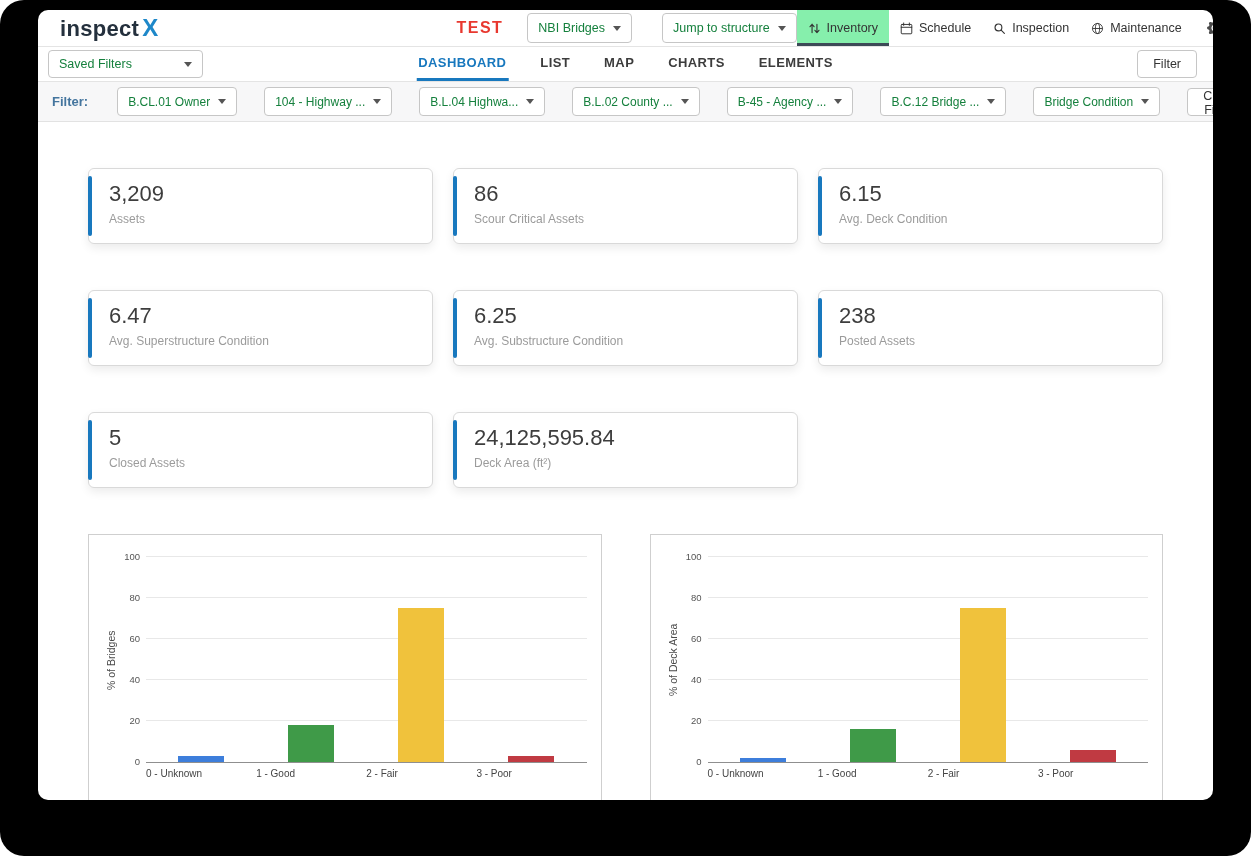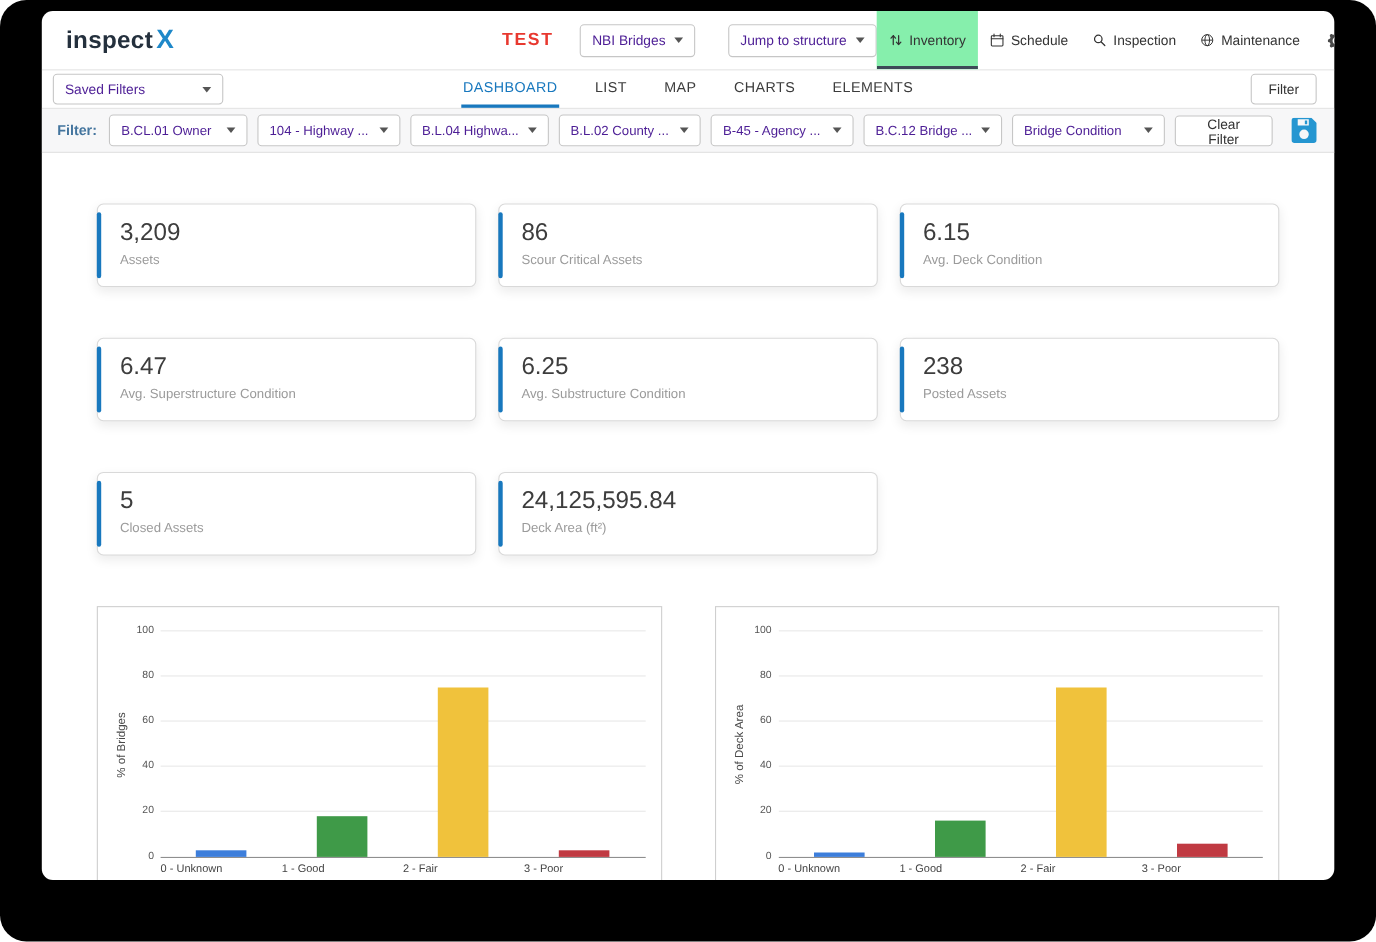--- a/index.html
+++ b/index.html
@@ -2,50 +2,50 @@
 <html><head>
 <meta charset="utf-8">
 <style>
   *{box-sizing:border-box;margin:0;padding:0}
   html{background:#fff}
   body{width:1251px;height:856px;background:#000;border-radius:24px;overflow:hidden;position:relative;
        font-family:"Liberation Sans",sans-serif;-webkit-font-smoothing:antialiased}
   .window{position:absolute;left:38px;top:10px;width:1175px;height:790px;background:#fff;border-radius:10px;overflow:hidden}
 
   
-  .topbar{height:54px;display:flex;align-items:flex-end;padding:0 14px 0 22px;border-bottom:1px solid #e4e4e4}
+  .topbar{height:37px;display:flex;align-items:flex-end;padding:0 14px 0 22px;border-bottom:1px solid #e4e4e4}
   .topbar>*{align-self:center}
   .logo{font-size:22px;font-weight:700;color:#24303d;letter-spacing:.3px;white-space:nowrap}
   .logo .x{color:#1e88c9;font-size:24px;margin-left:3px}
   .env{color:#e8382f;font-weight:700;font-size:16px;letter-spacing:1.5px;margin-left:298px}
   .sel{display:flex;align-items:center;border:1px solid #c6c6c6;border-radius:4px;background:#fff;height:30px;
-       padding:0 10px;font-size:12.5px;color:#4c1d95;cursor:pointer;white-space:nowrap}
+       padding:0 10px;font-size:12.5px;color:#15803d;cursor:pointer;white-space:nowrap}
   .sel .txt{flex:1;overflow:hidden;text-overflow:ellipsis}
   .car{width:0;height:0;border-left:4px solid transparent;border-right:4px solid transparent;border-top:5px solid #555;margin-left:8px;flex:none}
   .topbar .sel{width:140px}
   .sel-db{margin-left:24px}
   .sel-jump{margin-left:30px}
   .nav{margin-left:auto;display:flex;align-self:stretch}
   .nav-item{display:flex;align-items:center;gap:6px;padding:0 11px;font-size:12.5px;color:#333;cursor:pointer}
   .nav-item.active{background:#86efac;box-shadow:inset 0 -3px 0 #3d4a57}
   .nav-item svg{flex:none}
   .gear-btn{display:flex;align-items:center;gap:4px;padding:0 4px;margin-left:10px;cursor:pointer;background:none;border:none}
 
   
   .tabsrow{height:35px;display:flex;align-items:center;padding:0 10px;border-bottom:1px solid #e4e4e4;position:relative}
   .sel-saved{width:155px;height:28px}
   .tabs{position:absolute;left:50%;transform:translateX(-50%);height:100%;display:flex;gap:30px}
-  .tab{display:flex;align-items:center;font-size:13px;font-weight:400;color:#3c3c3c;letter-spacing:.4px;cursor:pointer;
+  .tab{display:flex;align-items:center;font-size:13px;font-weight:700;color:#3c3c3c;letter-spacing:.4px;cursor:pointer;
        border-bottom:3px solid transparent;padding:0 2px}
   .tab.active{color:#1878be;border-bottom-color:#1878be}
   .btn{height:28px;padding:0 15px;font-size:12.5px;border:1px solid #c6c6c6;border-radius:4px;background:#fff;color:#333;cursor:pointer;font-family:inherit}
   .filter-btn{margin-left:auto;margin-right:6px}
 
   
-  .filterrow{height:40px;background:#f7f7f8;border-bottom:1px solid #e2e2e2;display:flex;align-items:center;gap:9px;padding:0 14px}
+  .filterrow{height:40px;background:#f7f7f8;border-bottom:1px solid #e2e2e2;display:flex;align-items:center;gap:27px;padding:0 14px}
   .flabel{font-size:13px;font-weight:700;color:#44759e;margin-right:2px}
   .filterrow .sel{height:29px;font-size:12px;background:#fff}
   .fd0{width:133px}.fd1{width:137px}.fd2{width:130px}.fd3{width:137px}.fd4{width:137px}.fd5{width:133px}.fd6{width:147px}
   .clear-btn{margin-left:auto}
   .save-btn{background:none;border:none;cursor:pointer;display:flex;align-items:center;margin-left:6px;padding:2px}
 
   
   .content{padding:46px 50px 0}
   .cards{display:grid;grid-template-columns:repeat(3,1fr);gap:46px 20px}
   .card{position:relative;height:76px;border:1px solid #d9d9d9;border-radius:6px;background:#fff;

